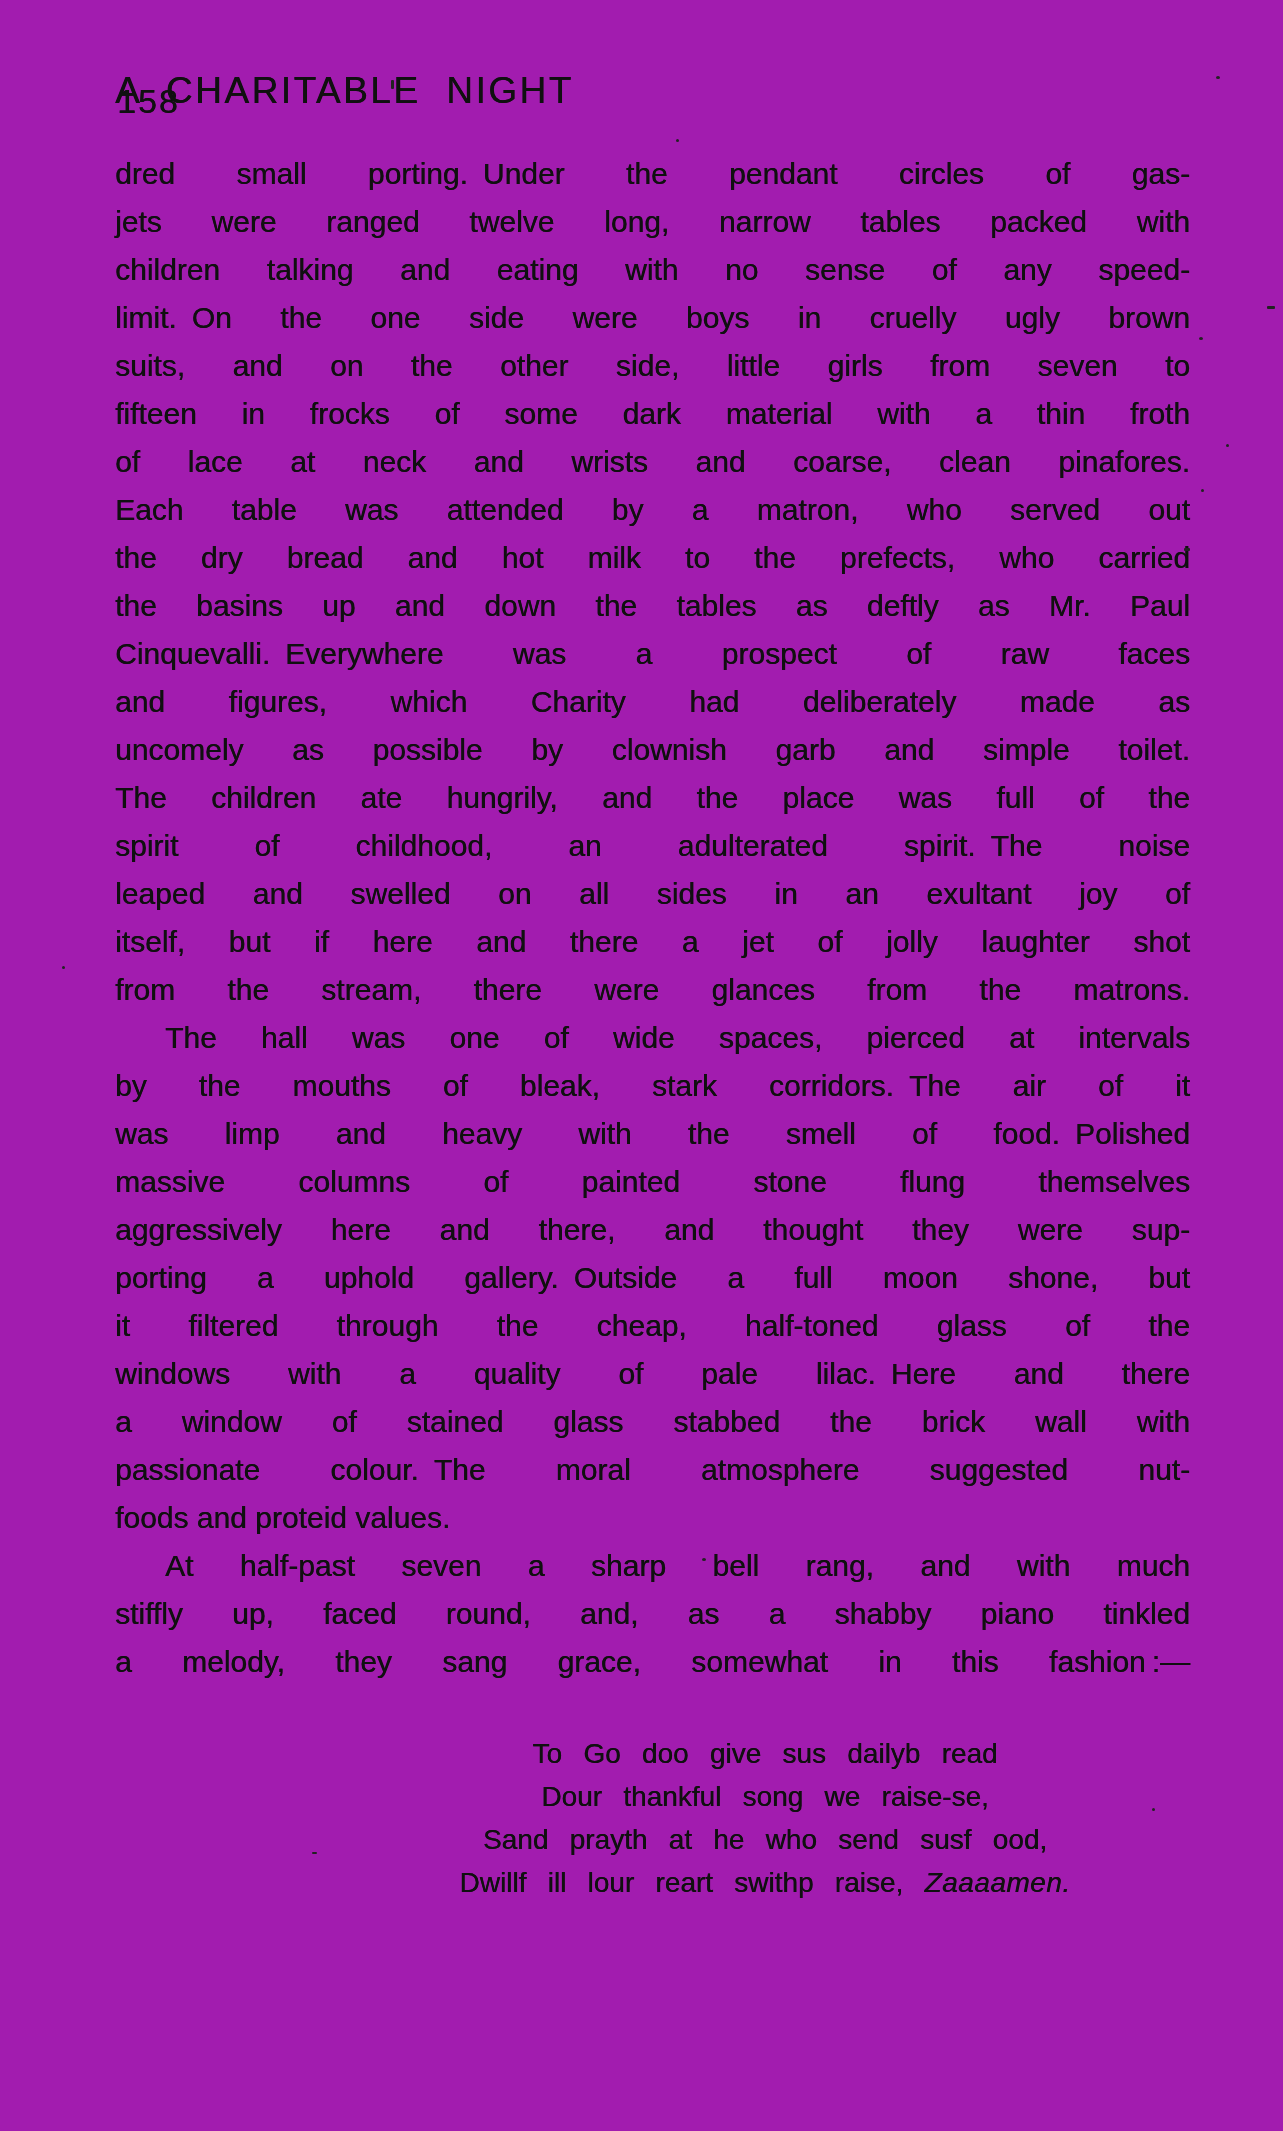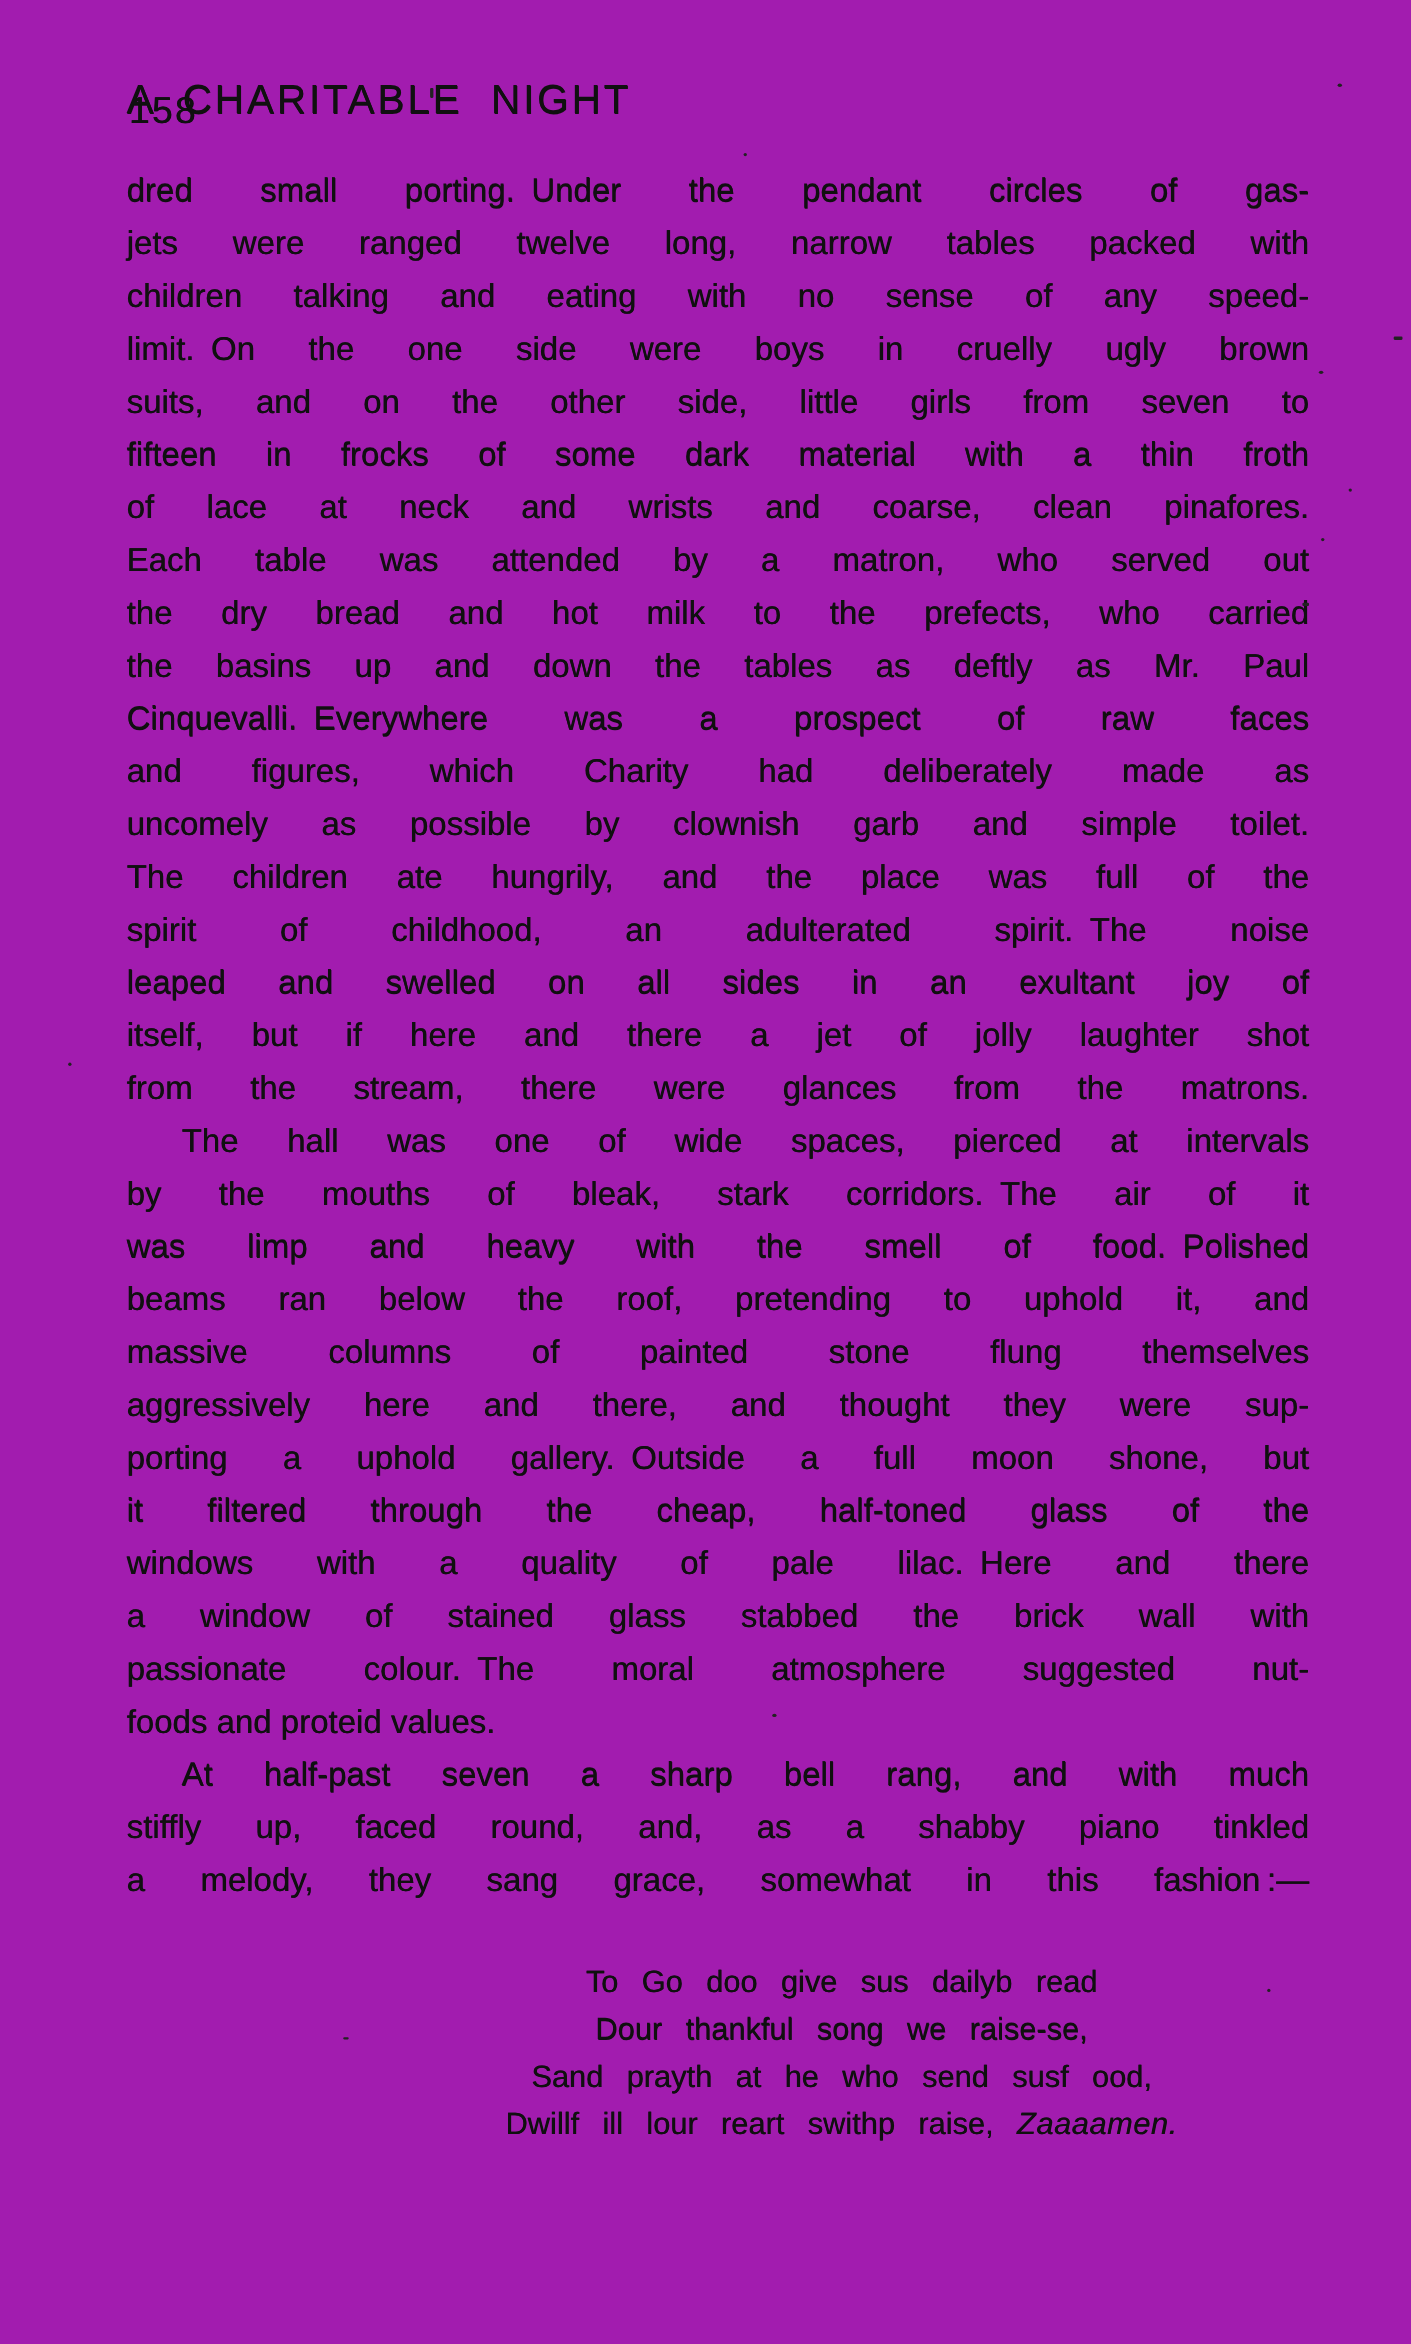--- a/index.html
+++ b/index.html
@@ -72,21 +72,20 @@
     <div class="line">uncomely as possible by clownish garb and simple toilet.</div>
     <div class="line">The children ate hungrily, and the place was full of the</div>
     <div class="line">spirit of childhood, an adulterated spirit. The noise</div>
     <div class="line">leaped and swelled on all sides in an exultant joy of</div>
     <div class="line">itself, but if here and there a jet of jolly laughter shot</div>
     <div class="line">from the stream, there were glances from the matrons.</div>
 
     <div class="line indent">The hall was one of wide spaces, pierced at intervals</div>
     <div class="line">by the mouths of bleak, stark corridors. The air of it</div>
     <div class="line">was limp and heavy with the smell of food. Polished</div>
-    <div class="line">beams ran below the roof, pretending to uphold it, and</div>
     <div class="line">massive columns of painted stone flung themselves</div>
     <div class="line">aggressively here and there, and thought they were sup-</div>
     <div class="line">porting a uphold gallery. Outside a full moon shone, but</div>
     <div class="line">it filtered through the cheap, half-toned glass of the</div>
     <div class="line">windows with a quality of pale lilac. Here and there</div>
     <div class="line">a window of stained glass stabbed the brick wall with</div>
     <div class="line">passionate colour. The moral atmosphere suggested nut-</div>
     <div class="line last">foods and proteid values.</div>
 
     <div class="line indent">At half-past seven a sharp bell rang, and with much</div>

